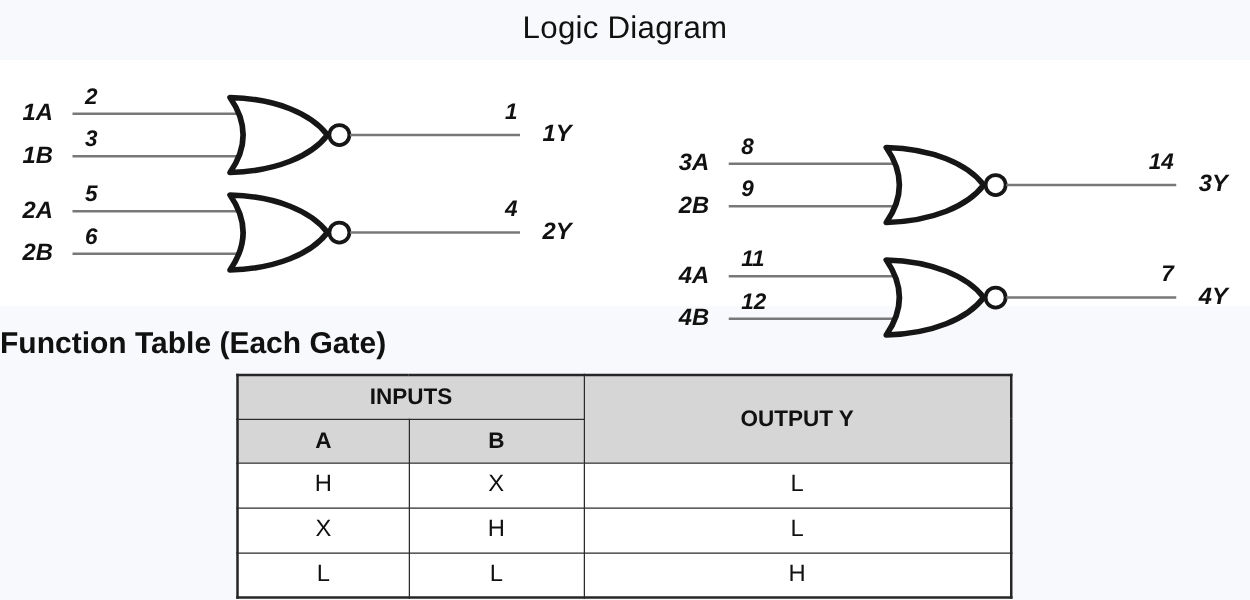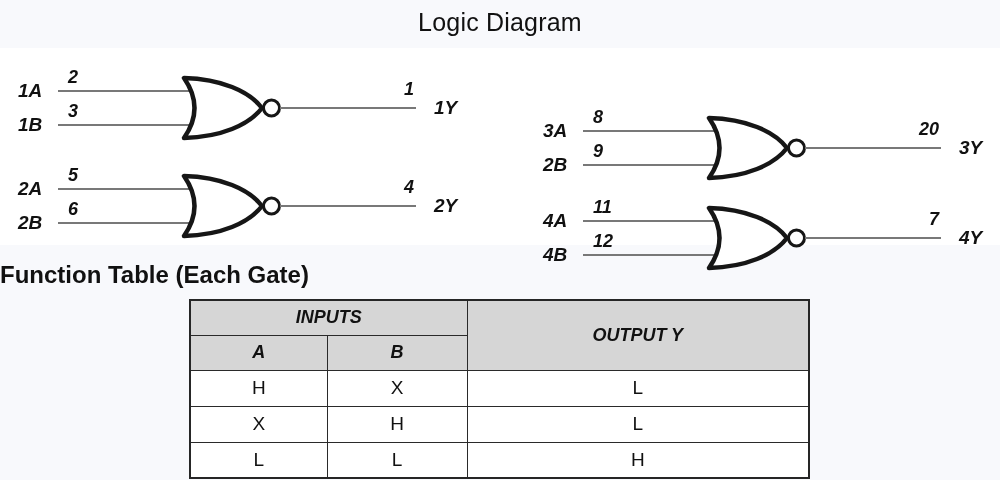--- a/index.html
+++ b/index.html
@@ -16,21 +16,21 @@
     position:absolute;top:8px;left:0;right:0;text-align:center;
     font-size:25px;font-weight:normal;letter-spacing:.2px;
   }
   .section-title{
     position:absolute;top:261px;left:0;right:0;text-align:left;
     font-size:24px;font-weight:bold;
   }
   
   .gate{position:absolute;width:460px;height:90px;font-style:italic;}
   .g1{left:10px;top:66px;}
-  .g2{left:10px;top:164px;}
+  .g2{left:10px;top:144px;}
   .g3{left:535px;top:66px;margin-top:40px;}
   .g4{left:535px;top:158px;margin-top:38px;}
   .gate svg{position:absolute;left:0;top:0;}
   .port-label{
     position:absolute;font-size:19px;font-weight:bold;line-height:22px;
   }
   .lbl-a{left:8px;top:14px;}
   .lbl-b{left:8px;top:48px;}
   .lbl-out{left:424px;top:31px;}
   .pin-num{
@@ -48,21 +48,21 @@
     font-family:"Liberation Sans","DejaVu Sans",sans-serif;
   }
   table.ftable th,table.ftable td{
     border:1.5px solid #2a2a2a;text-align:center;vertical-align:middle;
     padding:0;
   }
   table.ftable th{
     background:#d6d6d6;font-size:18px;font-weight:bold;color:#111;
   }
   table.ftable td{font-size:19px;font-weight:normal;color:#111;}
-  table.ftable thead tr{height:35px;font-style:italic;}
+  table.ftable thead tr{height:35px;}
   table.ftable tbody tr{height:36px;}
 </style>
 </head>
 <body>
 
 <div class="band band-top"></div>
 <div class="band band-bottom"></div>
 
 <div class="page-title">Logic Diagram</div>
 
@@ -103,21 +103,21 @@
     <line x1="48" y1="25" x2="182" y2="25" stroke="#787878" stroke-width="2"></line>
     <line x1="48" y1="59" x2="182" y2="59" stroke="#787878" stroke-width="2"></line>
     <path d="M174,12 C211,13 239,25 252,42 C239,59 211,71 174,72 Q195,42 174,12 Z" fill="#ffffff" stroke="#161616" stroke-width="4.5" stroke-linejoin="round"></path>
     <circle cx="261.5" cy="42" r="8" fill="#ffffff" stroke="#161616" stroke-width="3"></circle>
     <line x1="270" y1="42" x2="406" y2="42" stroke="#787878" stroke-width="2"></line>
   </svg>
   <div class="port-label lbl-a">3A</div>
   <div class="port-label lbl-b">2B</div>
   <div class="pin-num pin-a">8</div>
   <div class="pin-num pin-b">9</div>
-  <div class="pin-num pin-out">20</div>
+  <div class="pin-num pin-out">14</div>
   <div class="port-label lbl-out">3Y</div>
 </div>
 
 <div class="gate g4">
   <svg width="460" height="90" viewBox="0 0 460 90">
     <line x1="48" y1="25" x2="182" y2="25" stroke="#787878" stroke-width="2"></line>
     <line x1="48" y1="59" x2="182" y2="59" stroke="#787878" stroke-width="2"></line>
     <path d="M174,12 C211,13 239,25 252,42 C239,59 211,71 174,72 Q195,42 174,12 Z" fill="#ffffff" stroke="#161616" stroke-width="4.5" stroke-linejoin="round"></path>
     <circle cx="261.5" cy="42" r="8" fill="#ffffff" stroke="#161616" stroke-width="3"></circle>
     <line x1="270" y1="42" x2="406" y2="42" stroke="#787878" stroke-width="2"></line>

